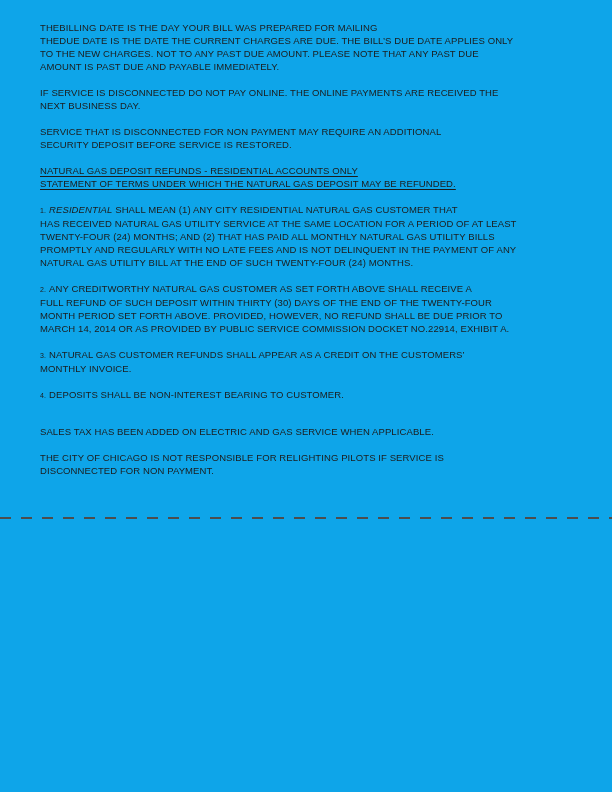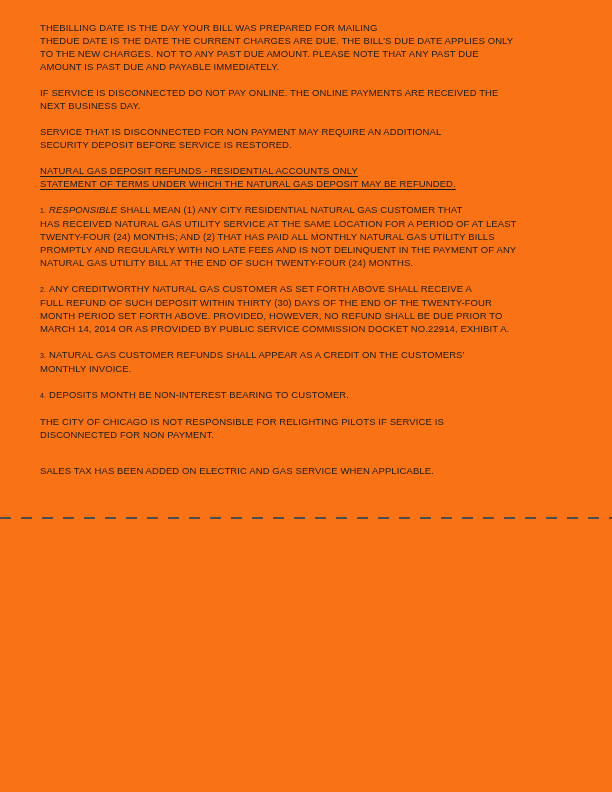--- a/index.html
+++ b/index.html
@@ -4,21 +4,21 @@
 <style>
   html, body {
     margin: 0;
     padding: 0;
     background: #ffffff;
   }
   .page {
     position: relative;
     width: 612px;
     height: 792px;
-    background: #f97316;
+    background: #0ea5e9;
     overflow: hidden;
     font-family: "Liberation Sans", "DejaVu Sans", sans-serif;
     color: #1c1c1c;
   }
   .content {
     position: absolute;
     top: 0;
     left: 0;
     width: 612px;
     padding: 21px 30px 0 40px;
@@ -75,37 +75,37 @@
     <p class="para">IF SERVICE IS DISCONNECTED DO NOT PAY ONLINE. THE ONLINE PAYMENTS ARE RECEIVED THE
 NEXT BUSINESS DAY.</p>
 
     <p class="para">SERVICE THAT IS DISCONNECTED FOR NON PAYMENT MAY REQUIRE AN ADDITIONAL
 SECURITY DEPOSIT BEFORE SERVICE IS RESTORED.</p>
 
     <p class="para heading">NATURAL GAS DEPOSIT REFUNDS - RESIDENTIAL ACCOUNTS ONLY
 STATEMENT OF TERMS UNDER WHICH THE NATURAL GAS DEPOSIT MAY BE REFUNDED.</p>
 
 
-    <p class="para"><span class="num">1.</span><em>RESPONSIBLE</em><span> SHALL MEAN (1) ANY CITY RESIDENTIAL NATURAL GAS CUSTOMER THAT
+    <p class="para"><span class="num">1.</span><em>RESIDENTIAL</em><span> SHALL MEAN (1) ANY CITY RESIDENTIAL NATURAL GAS CUSTOMER THAT
 HAS RECEIVED NATURAL GAS UTILITY SERVICE AT THE SAME LOCATION FOR A PERIOD OF AT LEAST
 TWENTY-FOUR (24) MONTHS; AND (2) THAT HAS PAID ALL MONTHLY NATURAL GAS UTILITY BILLS
 PROMPTLY AND REGULARLY WITH NO LATE FEES AND IS NOT DELINQUENT IN THE PAYMENT OF ANY
 NATURAL GAS UTILITY BILL AT THE END OF SUCH TWENTY-FOUR (24) MONTHS.</span></p>
 
     <p class="para"><span class="num">2.</span><span>ANY CREDITWORTHY NATURAL GAS CUSTOMER AS SET FORTH ABOVE SHALL RECEIVE A
 FULL REFUND OF SUCH DEPOSIT WITHIN THIRTY (30) DAYS OF THE END OF THE TWENTY-FOUR
 MONTH PERIOD SET FORTH ABOVE. PROVIDED, HOWEVER, NO REFUND SHALL BE DUE PRIOR TO
 MARCH 14, 2014 OR AS PROVIDED BY PUBLIC SERVICE COMMISSION DOCKET NO.22914, EXHIBIT A.</span></p>
 
     <p class="para"><span class="num">3.</span><span>NATURAL GAS CUSTOMER REFUNDS SHALL APPEAR AS A CREDIT ON THE CUSTOMERS’
 MONTHLY INVOICE.</span></p>
 
-    <p class="para"><span class="num">4.</span><span>DEPOSITS MONTH BE NON-INTEREST BEARING TO CUSTOMER.</span></p>
+    <p class="para"><span class="num">4.</span><span>DEPOSITS SHALL BE NON-INTEREST BEARING TO CUSTOMER.</span></p>
+
+    <p class="para mt-extra">SALES TAX HAS BEEN ADDED ON ELECTRIC AND GAS SERVICE WHEN APPLICABLE.</p>
 
     <p class="para">THE CITY OF CHICAGO IS NOT RESPONSIBLE FOR RELIGHTING PILOTS IF SERVICE IS
 DISCONNECTED FOR NON PAYMENT.</p>
-
-    <p class="para mt-extra">SALES TAX HAS BEEN ADDED ON ELECTRIC AND GAS SERVICE WHEN APPLICABLE.</p>
 
   </div>
 
   <div class="dash-line"></div>
 </div>
 
 </body></html>

